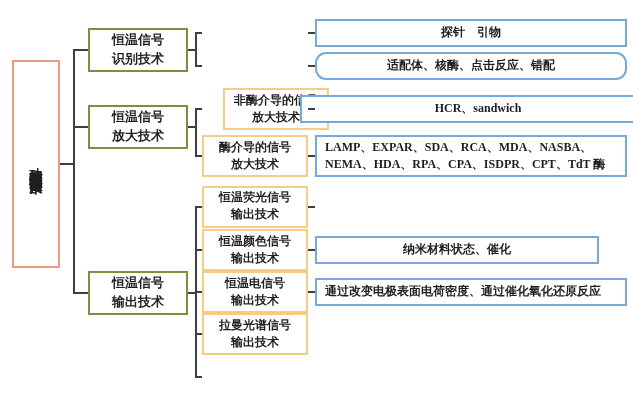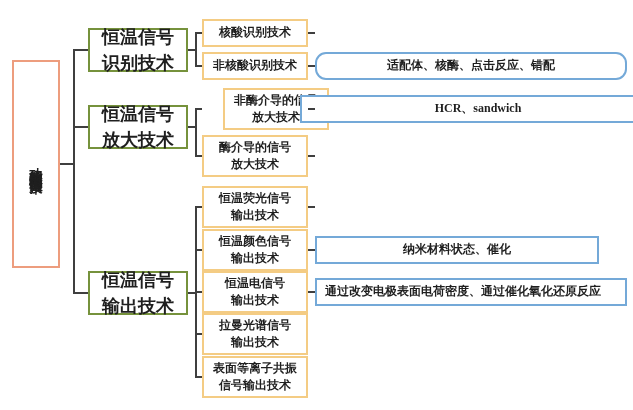--- a/index.html
+++ b/index.html
@@ -38,21 +38,21 @@
     white-space:pre-line;
   }
   .node-root{
     border:2px solid var(--root-border);
     writing-mode:vertical-lr;
     text-orientation:upright;
     font-size:13px;
     letter-spacing:1px;
     line-height:1;
   }
-  .node-branch{border:2px solid var(--branch-border);font-size:18px;}
+  .node-branch{border:2px solid var(--branch-border);font-size:13px;}
   .node-sub{border:2px solid var(--sub-border);}
   .node-leaf{border:2px solid var(--leaf-border);}
   .node-leaf.left{
     justify-content:flex-start;
     text-align:left;
     padding:0 8px;
     white-space:normal;
   }
   .hline{position:absolute;height:2px;background:var(--connector);}
   .vline{position:absolute;width:2px;background:var(--connector);}
@@ -64,39 +64,37 @@
 
   <div class="node node-root" style="left:12px;top:60px;width:48px;height:208px;">功能核酸生物传感器中的恒温技术</div>
 
   <div class="node node-branch" style="left:88px;top:28px;width:100px;height:44px;">恒温信号
 识别技术</div>
   <div class="node node-branch" style="left:88px;top:105px;width:100px;height:44px;">恒温信号
 放大技术</div>
   <div class="node node-branch" style="left:88px;top:271px;width:100px;height:44px;">恒温信号
 输出技术</div>
 
-  <div class="node node-sub" style="left:202px;top:19px;width:106px;height:28px;">核酸识别技术</div>
-  <div class="node node-sub" style="left:202px;top:52px;width:106px;height:28px;">非核酸识别技术</div>
   <div class="node node-sub" style="left:202px;top:88px;width:106px;height:42px;margin-left:21px;">非酶介导的信号
 放大技术</div>
   <div class="node node-sub" style="left:202px;top:135px;width:106px;height:42px;">酶介导的信号
 放大技术</div>
-  <div class="node node-sub" style="left:202px;top:186px;width:106px;height:42px;">恒温荧光信号
+  <div class="node node-sub" style="left:202px;top:186px;width:106px;height:42px;font-family:Liberation Mono, monospace;">恒温荧光信号
 输出技术</div>
   <div class="node node-sub" style="left:202px;top:229px;width:106px;height:42px;">恒温颜色信号
 输出技术</div>
   <div class="node node-sub" style="left:202px;top:271px;width:106px;height:42px;text-align:center;">恒温电信号
 输出技术</div>
   <div class="node node-sub" style="left:202px;top:313px;width:106px;height:42px;">拉曼光谱信号
 输出技术</div>
-  <div class="node node-sub" style="left:202px;top:356px;width:106px;height:42px;">表面等离子共振
-信号输出技术</div>
 
+  <div class="node node-leaf" style="left:315px;top:19px;width:312px;height:28px;">探针　引物</div>
   <div class="node node-leaf" style="left:315px;top:52px;width:312px;height:28px;border-radius:11px;">适配体、核酶、点击反应、错配</div>
   <div class="node node-leaf" style="left:300px;top:95px;width:356px;height:28px;">HCR、sandwich</div>
+  <div class="node node-leaf left" style="left:315px;top:135px;width:312px;height:42px;">LAMP、EXPAR、SDA、RCA、MDA、NASBA、NEMA、HDA、RPA、CPA、ISDPR、CPT、TdT 酶</div>
   <div class="node node-leaf" style="left:315px;top:236px;width:284px;height:28px;">纳米材料状态、催化</div>
   <div class="node node-leaf left" style="left:315px;top:278px;width:312px;height:28px;">通过改变电极表面电荷密度、通过催化氧化还原反应</div>
 
   <div class="hline" style="left:60px;top:163px;width:14px;"></div>
   <div class="vline" style="left:73px;top:49px;height:245px;"></div>
   <div class="hline" style="left:74px;top:49px;width:14px;"></div>
   <div class="hline" style="left:74px;top:126px;width:14px;"></div>
   <div class="hline" style="left:74px;top:292px;width:14px;"></div>
 
   <div class="hline" style="left:188px;top:49px;width:8px;"></div>

